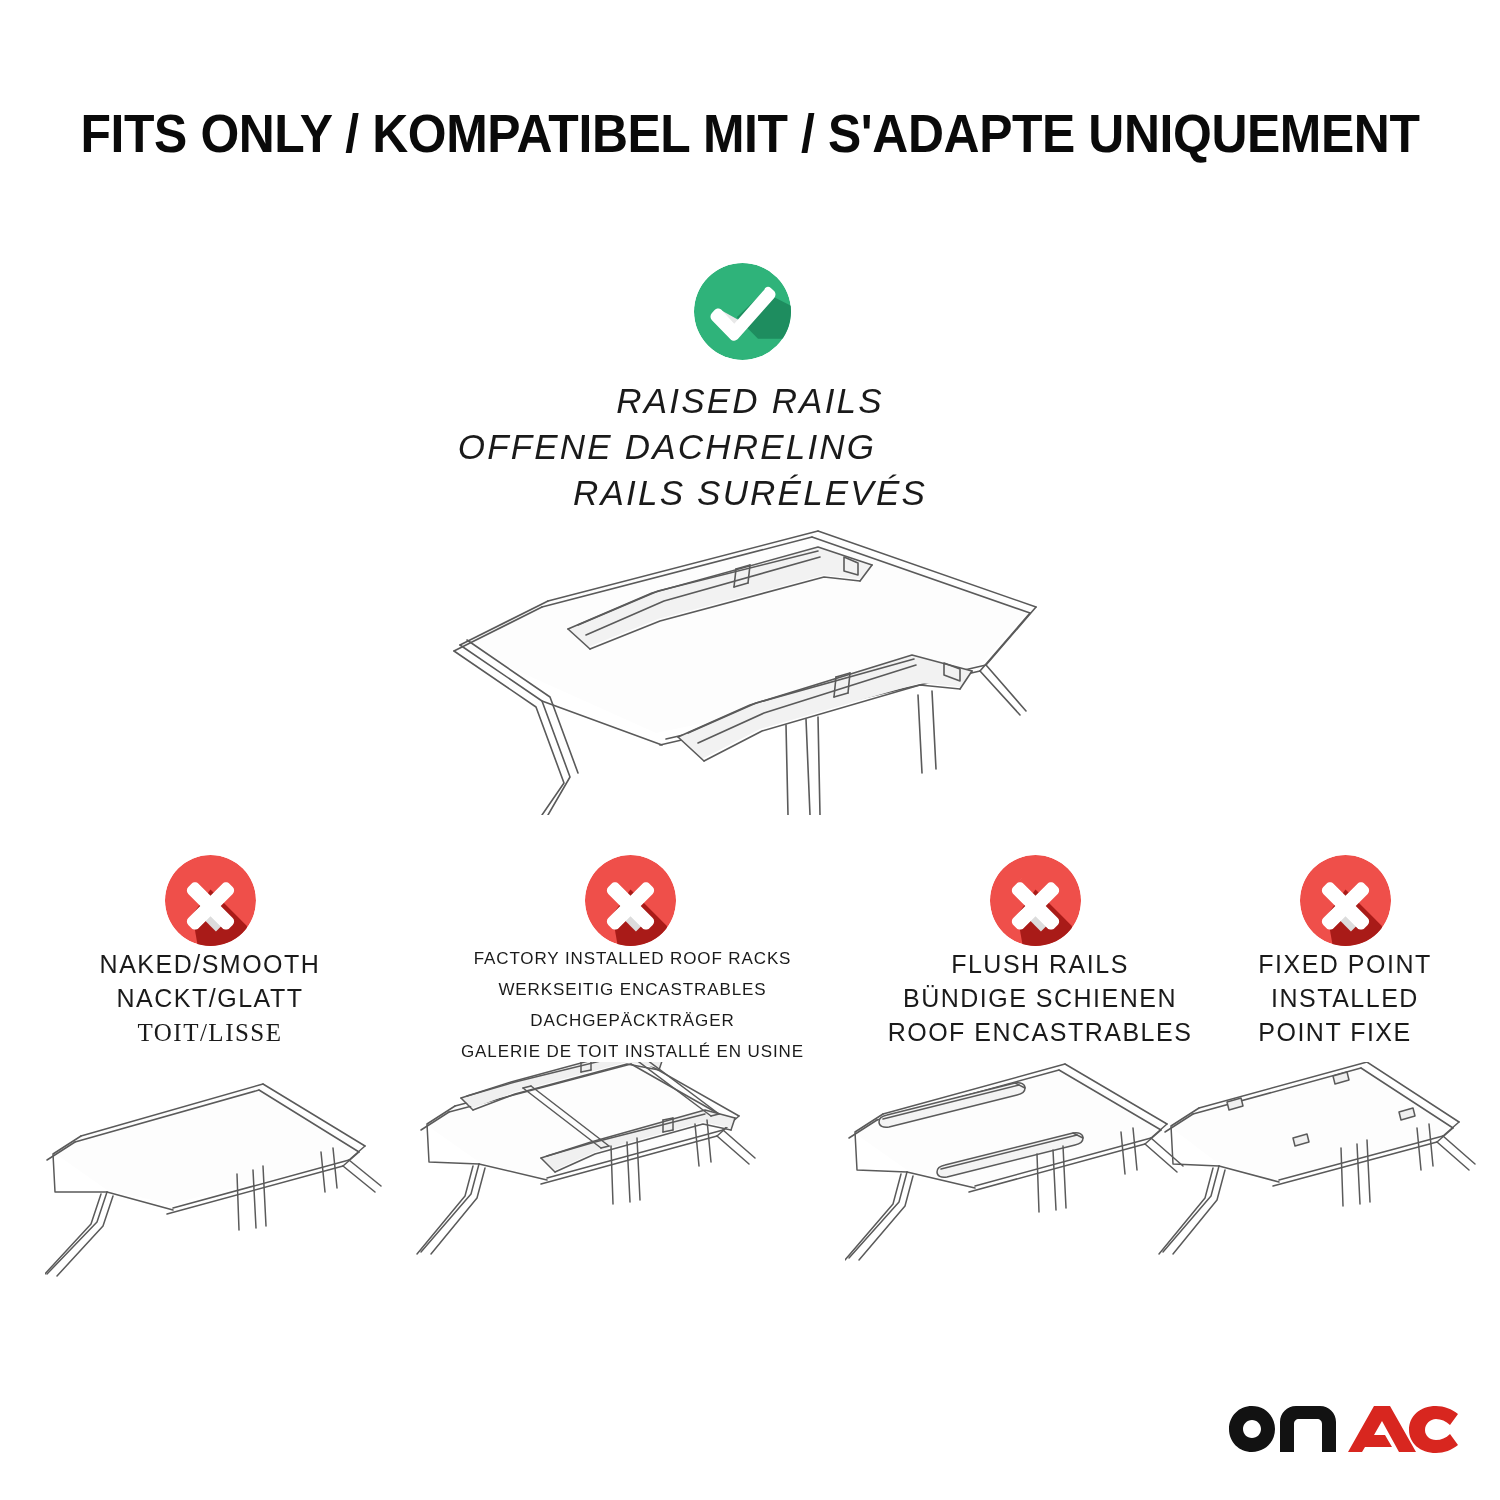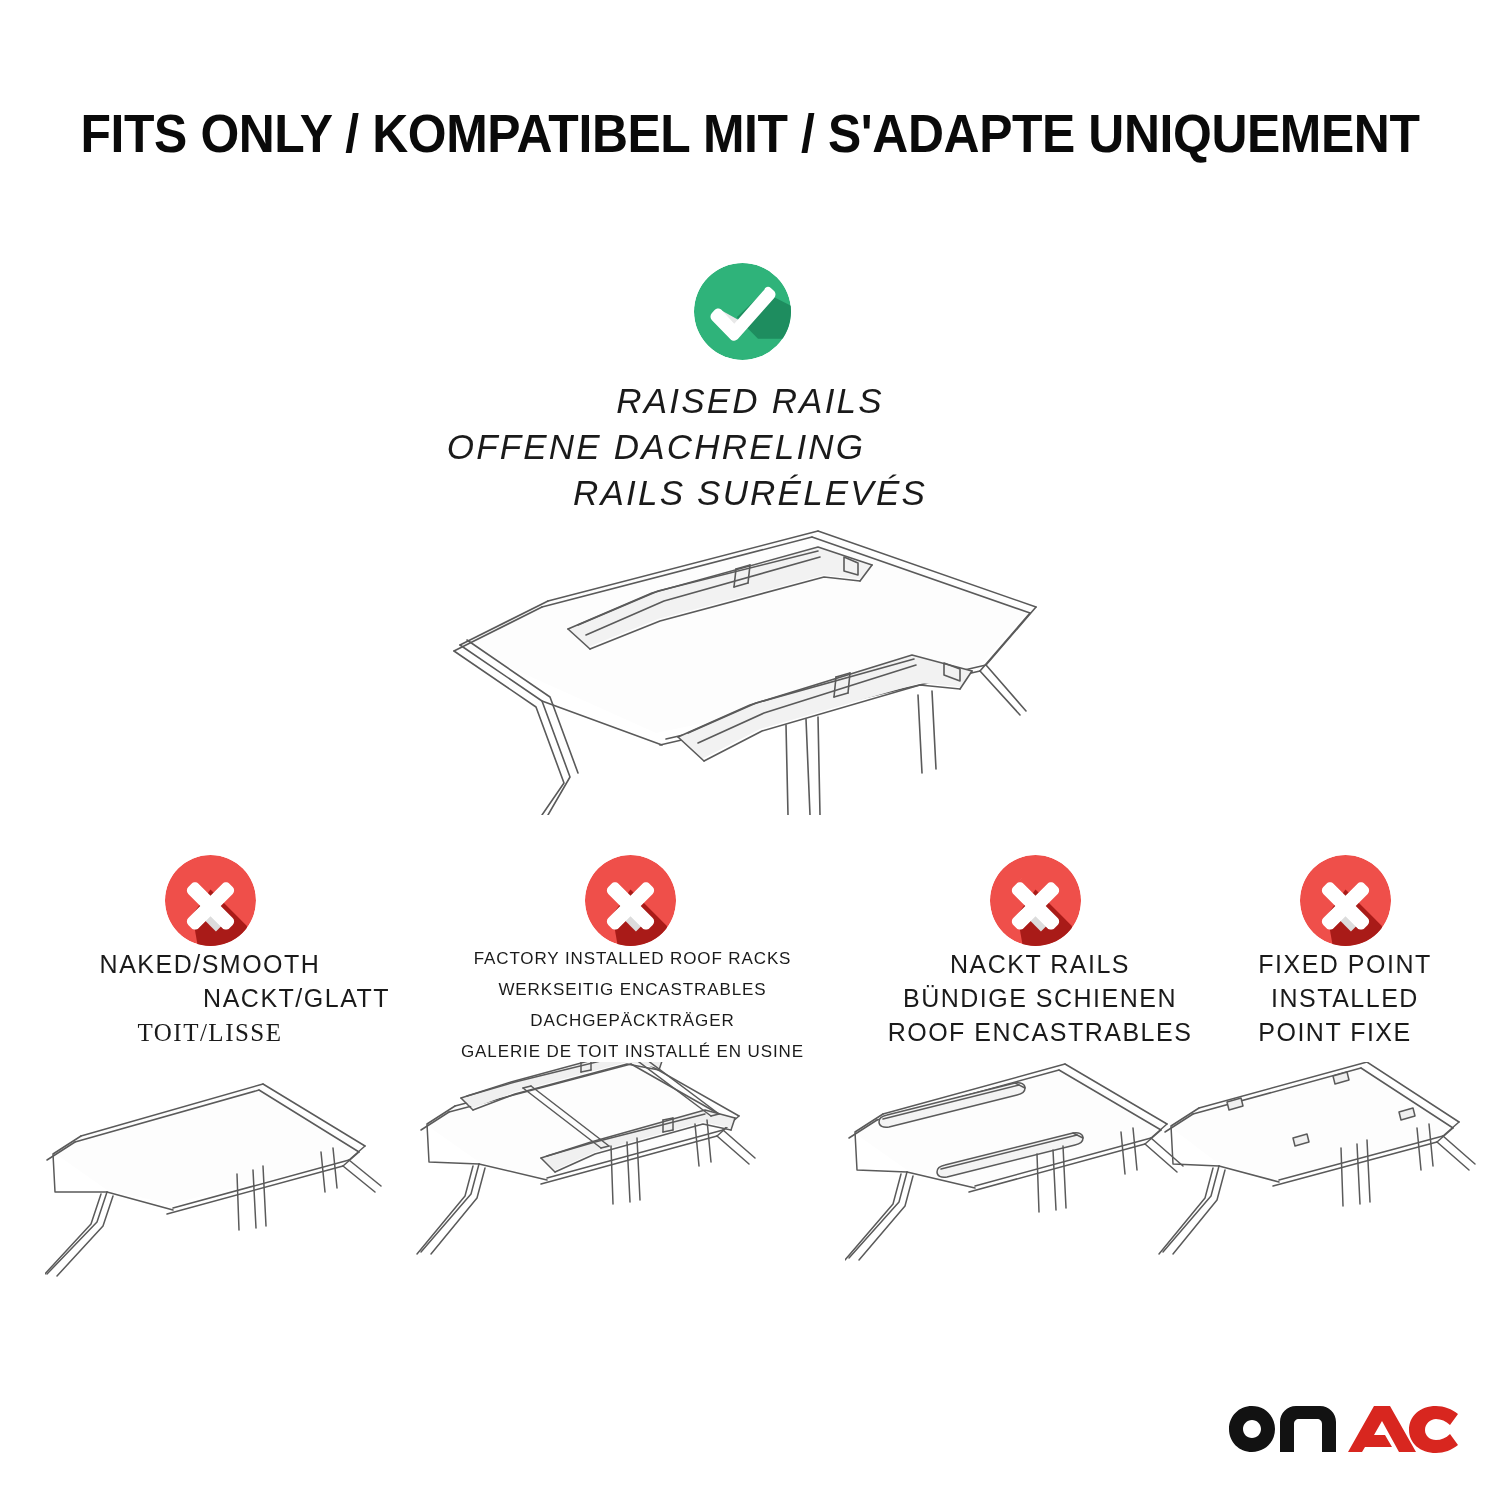--- a/index.html
+++ b/index.html
@@ -94,21 +94,21 @@
 
     <path d="M72.5 27.5 L41.5 62.5 L28.5 48.5 C26.5 46.3 23.0 46.4 21.0 48.7
              L18.3 51.8 C16.5 53.9 16.6 57.0 18.5 59.0 L37.6 78.5
              C39.8 80.7 43.4 80.6 45.4 78.2 L82.7 36.0
              C84.6 33.8 84.4 30.5 82.3 28.6 L79.2 25.8
              C77.1 23.9 73.9 24.1 72.5 27.5 Z" fill="#ffffff"></path>
   </svg>
 </div>
 
 <div class="caption caption-main" style="left:0; top:378px; width:1500px;">RAISED RAILS</div>
-<div class="caption caption-main" style="left:0; top:424px; width:1312px;">OFFENE DACHRELING</div>
+<div class="caption caption-main" style="left:11px; top:424px; width:1312px;">OFFENE DACHRELING</div>
 <div class="caption caption-main" style="left:0; top:470px; width:1500px;">RAILS SURÉLEVÉS</div>
 
 <div class="illus" style="left:420px; top:515px; width:660px; height:300px;">
   <svg viewBox="0 0 660 300" xmlns="http://www.w3.org/2000/svg" fill="none" stroke="#5a5a5a" stroke-width="1.6" stroke-linecap="round" stroke-linejoin="round">
 
     <path d="M40 130 L128 85 L392 18 L610 95 L560 150 L236 218 Z" fill="#fdfdfd" stroke="none"></path>
 
     <path d="M40 130 L128 86"></path>
     <path d="M34 136 L122 92"></path>
     <path d="M40 130 L122 186 L150 262 L128 300"></path>
@@ -172,21 +172,21 @@
              C31.3 88.5 34.7 88.5 36.8 86.4 L50 73.2 L63.2 86.4
              C65.3 88.5 68.7 88.5 70.8 86.4 L74.4 82.8
              C76.5 80.7 76.5 77.3 74.4 75.2 L61.2 62 L74.4 48.8
              C76.5 46.7 76.5 43.3 74.4 41.2 L70.8 37.6
              C68.7 35.5 65.3 35.5 63.2 37.6 L50 50.8 L36.8 37.6
              C34.7 35.5 31.3 35.5 29.2 37.6 Z" fill="#ffffff" transform="translate(0,-6)"></path>
   </svg>
 </div>
 
 <div class="caption caption-sub" style="left:30px; top:948px; width:360px;">NAKED/SMOOTH</div>
-<div class="caption caption-sub" style="left:30px; top:982px; width:360px;text-align:right;">NACKT/GLATT</div>
+<div class="caption caption-sub" style="left:30px; top:982px; width:360px;">NACKT/GLATT</div>
 <div class="caption caption-sub" style="left:30px; top:1016px; width:360px;font-family:Liberation Serif, serif;">TOIT/LISSE</div>
 
 <div class="illus" style="left:45px; top:1062px; width:370px; height:215px;">
   <svg viewBox="0 0 370 215" xmlns="http://www.w3.org/2000/svg" fill="none" stroke="#5a5a5a" stroke-width="1.5" stroke-linecap="round" stroke-linejoin="round">
     <path d="M8 90 L36 74 L214 24 L316 86 L300 98 L126 142 L62 128 Z" fill="#fdfdfd" stroke="none"></path>
     <path d="M36 74 L218 22"></path>
     <path d="M30 80 L214 28"></path>
     <path d="M218 22 L320 84"></path>
     <path d="M214 28 L314 90"></path>
     <path d="M320 84 L304 98"></path>
@@ -300,21 +300,21 @@
              L25.6 75.2 C23.5 77.3 23.5 80.7 25.6 82.8 L29.2 86.4
              C31.3 88.5 34.7 88.5 36.8 86.4 L50 73.2 L63.2 86.4
              C65.3 88.5 68.7 88.5 70.8 86.4 L74.4 82.8
              C76.5 80.7 76.5 77.3 74.4 75.2 L61.2 62 L74.4 48.8
              C76.5 46.7 76.5 43.3 74.4 41.2 L70.8 37.6
              C68.7 35.5 65.3 35.5 63.2 37.6 L50 50.8 L36.8 37.6
              C34.7 35.5 31.3 35.5 29.2 37.6 Z" fill="#ffffff" transform="translate(0,-6)"></path>
   </svg>
 </div>
 
-<div class="caption caption-sub" style="left:860px; top:948px; width:360px;">NACKT RAILS</div>
+<div class="caption caption-sub" style="left:860px; top:948px; width:360px;">FLUSH RAILS</div>
 <div class="caption caption-sub" style="left:860px; top:982px; width:360px;">BÜNDIGE SCHIENEN</div>
 <div class="caption caption-sub" style="left:860px; top:1016px; width:360px;">ROOF ENCASTRABLES</div>
 
 <div class="illus" style="left:845px; top:1062px; width:370px; height:215px;">
   <svg viewBox="0 0 370 215" xmlns="http://www.w3.org/2000/svg" fill="none" stroke="#5a5a5a" stroke-width="1.5" stroke-linecap="round" stroke-linejoin="round">
     <path d="M8 70 L38 52 L216 6 L318 64 L302 78 L126 124 L62 108 Z" fill="#fdfdfd" stroke="none"></path>
     <path d="M38 52 L220 2"></path>
     <path d="M32 58 L214 8"></path>
     <path d="M220 2 L322 62"></path>
     <path d="M214 8 L316 68"></path>

